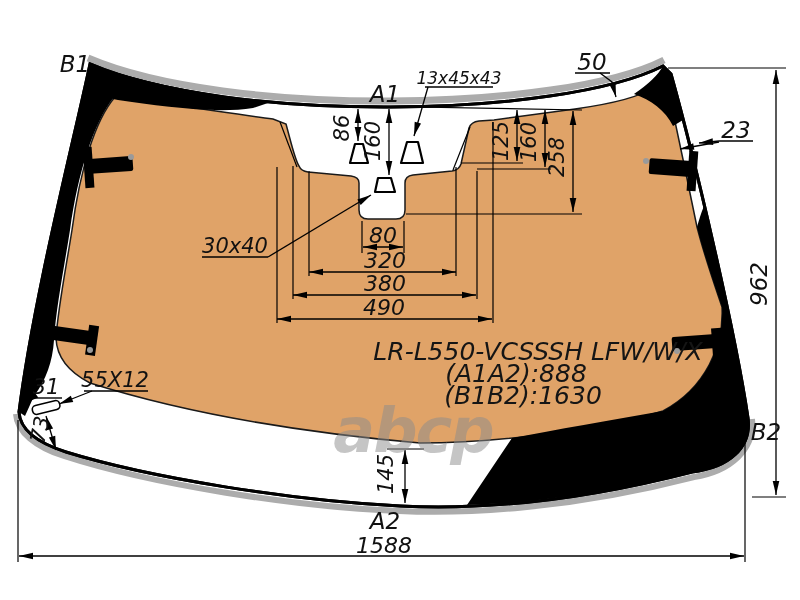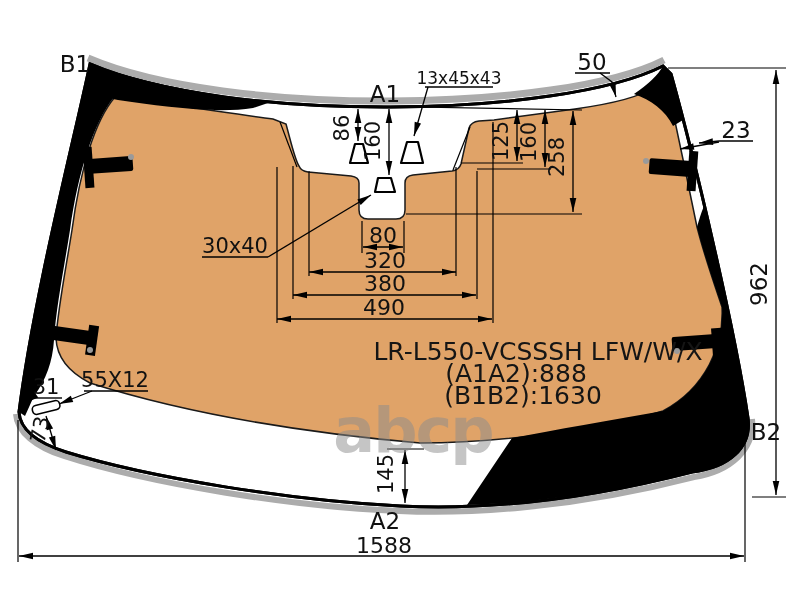--- a/index.html
+++ b/index.html
@@ -1,17 +1,17 @@
 <!DOCTYPE html>
 <html style="--tint: #E0A368; --mold: #ACACAC; --bg: #FFFFFF; --wm: #8C8C8C;"><head>
 <meta charset="utf-8">
 <style>
   html,body{margin:0;padding:0;background:#fff;}
   #stage{position:relative;width:800px;height:600px;background:var(--bg,#fff);overflow:hidden;
-         font-family:"DejaVu Sans","Liberation Sans",sans-serif;}
+         font-family:"DejaVu Sans","Liberation Sans",sans-serif;font-style:italic;}
   svg{display:block;}
   text{fill:#111;font-family:"DejaVu Sans","Liberation Sans",sans-serif;}
   .dim{font-size:21px;}
   .dimB{font-size:22px;}
   .pt{font-size:23px;}
   .small{font-size:17px;}
   .part{font-size:25px;fill:#151515;}
   .wm{font-size:62px;font-weight:bold;fill:var(--wm,#8c8c8c);opacity:.5;letter-spacing:-2px;}
   .cl{stroke:#000;stroke-width:1.2;fill:none;}
   .dl{stroke:#000;stroke-width:1.3;fill:none;}

